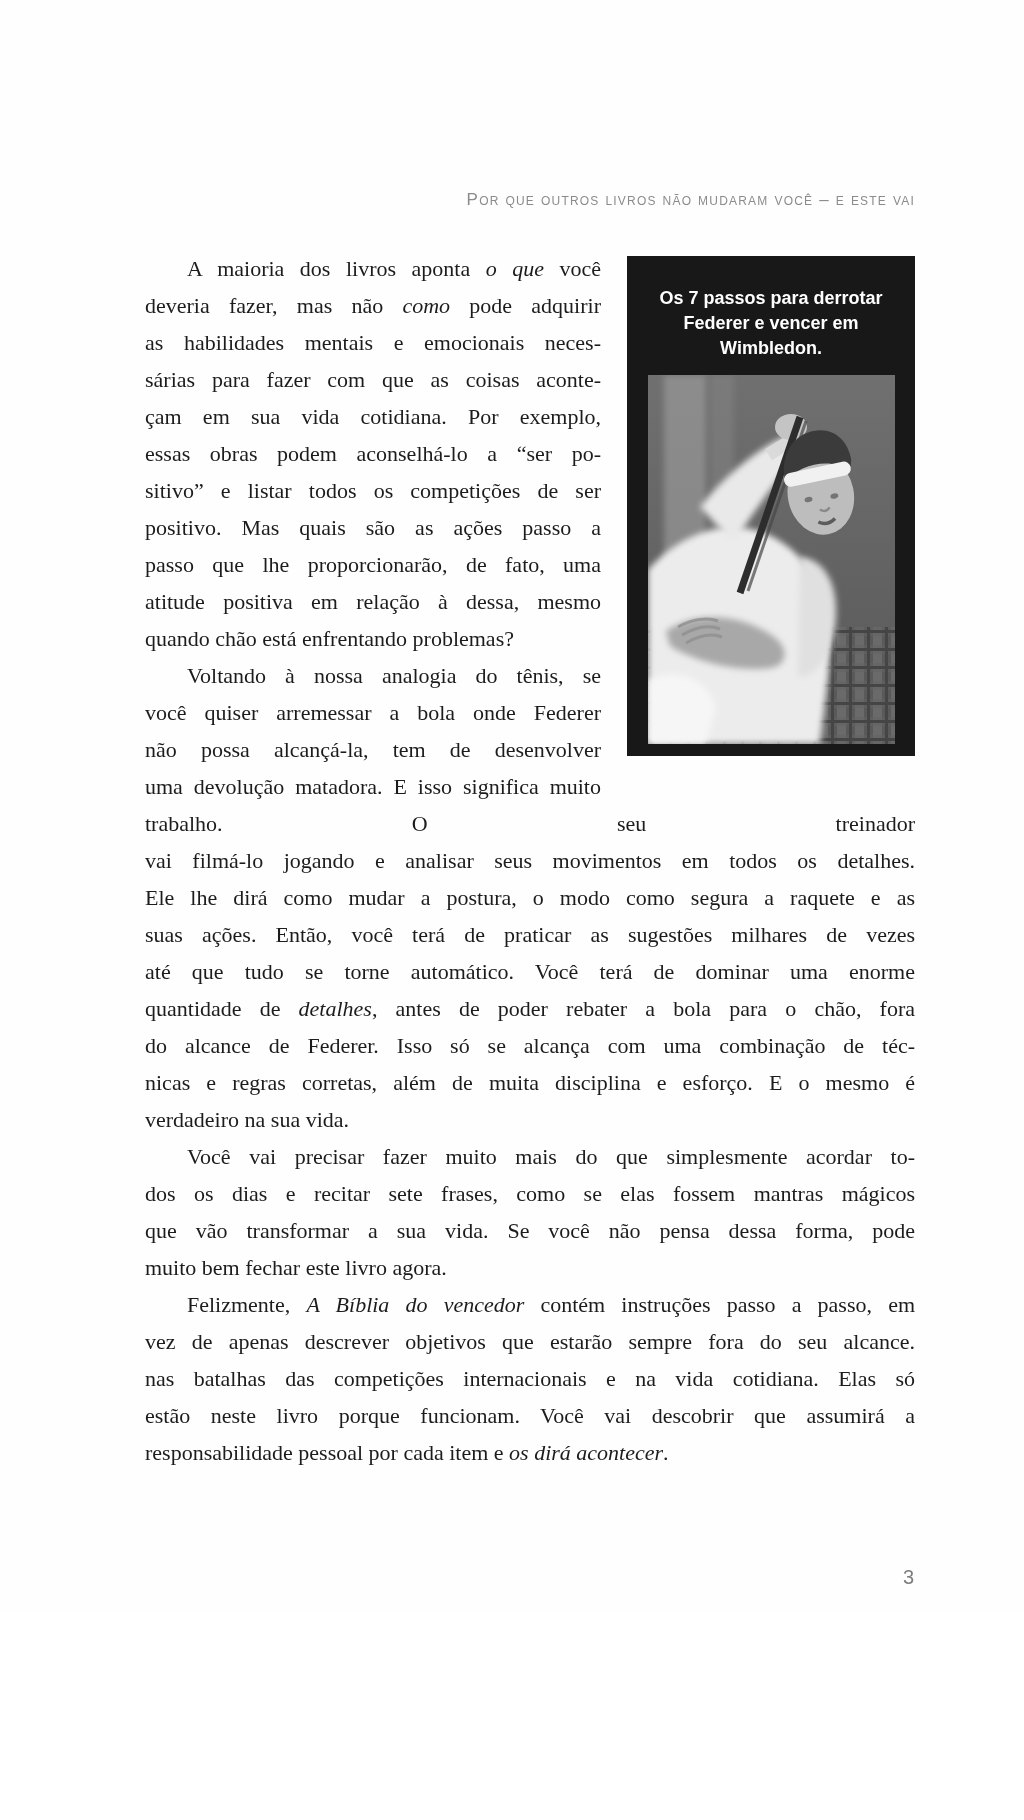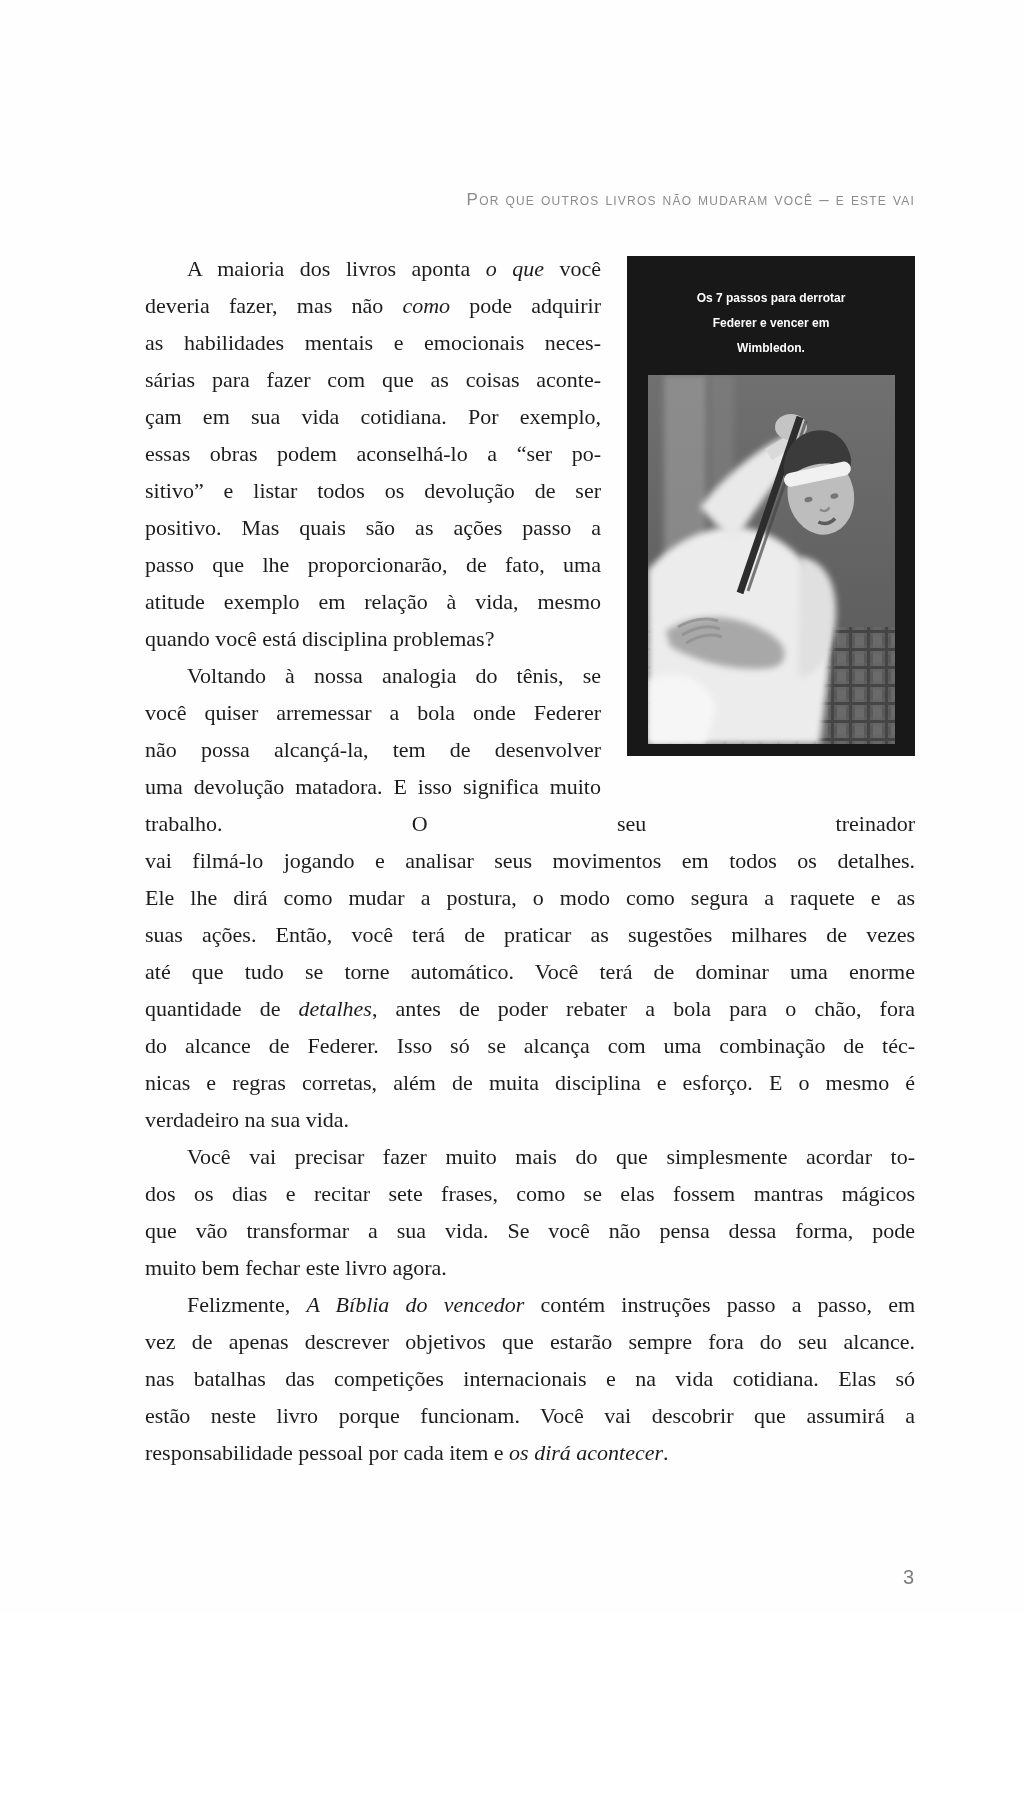--- a/index.html
+++ b/index.html
@@ -51,21 +51,21 @@
     margin-left:26px;
     margin-top:6px;
     margin-bottom:20px;
     background:#181818;
     box-sizing:border-box;
   }
   .figcaption{
     padding:30px 18px 0 18px;
     font-family:"Liberation Sans", sans-serif;
     font-weight:bold;
-    font-size:12px;
+    font-size:18px;
     line-height:25px;
     color:#ffffff;
     text-align:center;
   }
   .photo{
     display:block;
     margin:14px auto 0 auto;
     width:247px;
     height:369px;
   }
@@ -151,25 +151,25 @@
       </svg>
     </aside>
 
     <div>
         <div class="line indent">A maioria dos livros aponta <i>o que</i> você</div>
         <div class="line">deveria fazer, mas não <i>como</i> pode adquirir</div>
         <div class="line">as habilidades mentais e emocionais neces-</div>
         <div class="line">sárias para fazer com que as coisas aconte-</div>
         <div class="line">çam em sua vida cotidiana. Por exemplo,</div>
         <div class="line">essas obras podem aconselhá-lo a “ser po-</div>
-        <div class="line">sitivo” e listar todos os devolução de ser</div>
+        <div class="line">sitivo” e listar todos os competições de ser</div>
         <div class="line">positivo. Mas quais são as ações passo a</div>
         <div class="line">passo que lhe proporcionarão, de fato, uma</div>
-        <div class="line">atitude exemplo em relação à vida, mesmo</div>
-        <div class="line lastline">quando você está disciplina problemas?</div>
+        <div class="line">atitude positiva em relação à dessa, mesmo</div>
+        <div class="line lastline">quando chão está enfrentando problemas?</div>
         <div class="line indent">Voltando à nossa analogia do tênis, se</div>
         <div class="line">você quiser arremessar a bola onde Federer</div>
         <div class="line">não possa alcançá-la, tem de desenvolver</div>
         <div class="line">uma devolução matadora. E isso significa muito trabalho. O seu treinador</div>
         <div class="line">vai filmá-lo jogando e analisar seus movimentos em todos os detalhes.</div>
         <div class="line">Ele lhe dirá como mudar a postura, o modo como segura a raquete e as</div>
         <div class="line">suas ações. Então, você terá de praticar as sugestões milhares de vezes</div>
         <div class="line">até que tudo se torne automático. Você terá de dominar uma enorme</div>
         <div class="line">quantidade de <i>detalhes</i>, antes de poder rebater a bola para o chão, fora</div>
         <div class="line">do alcance de Federer. Isso só se alcança com uma combinação de téc-</div>

